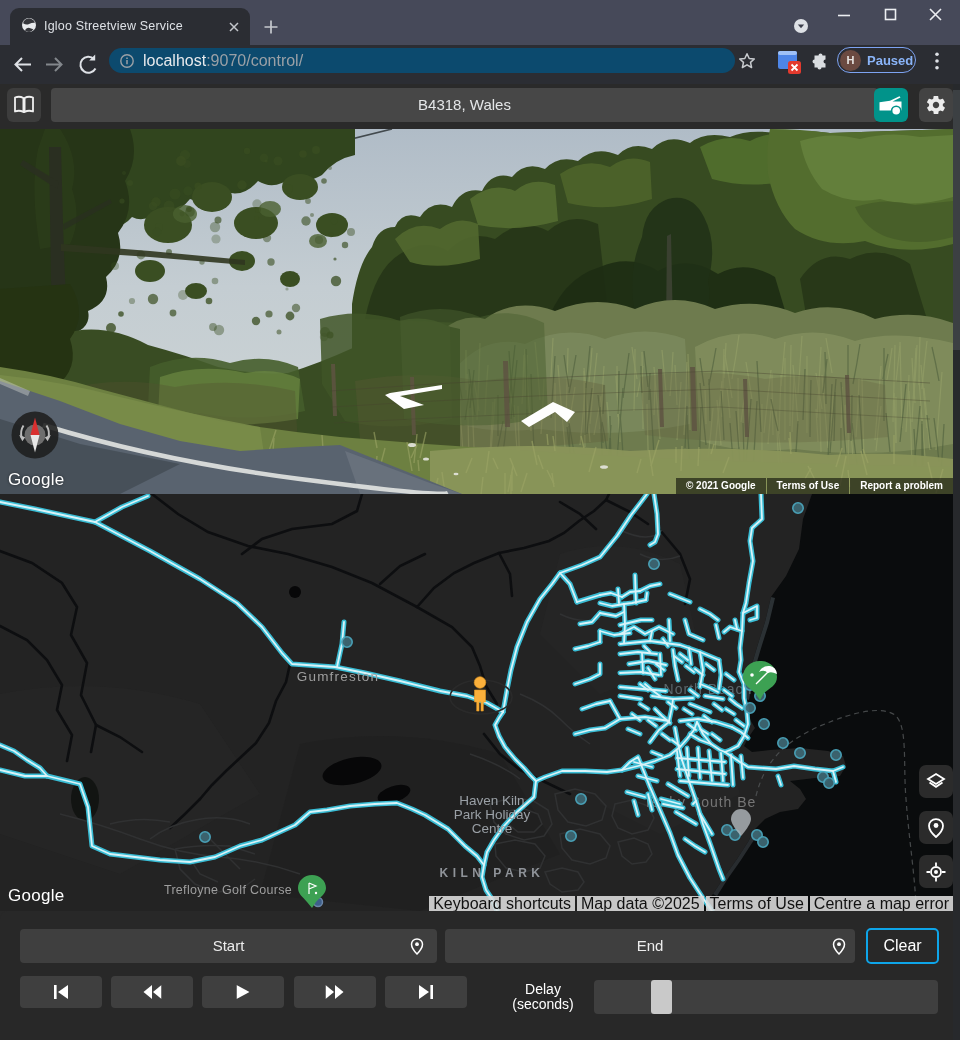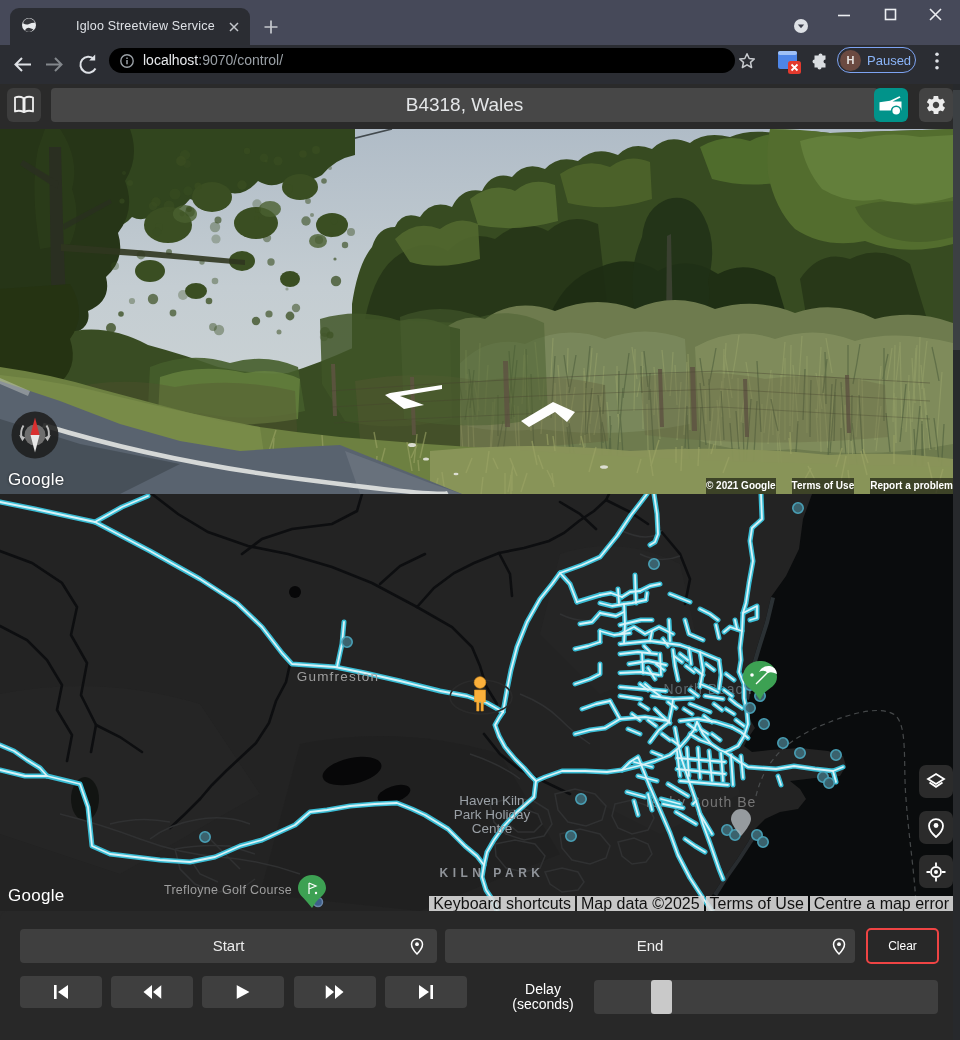--- a/index.html
+++ b/index.html
@@ -2,55 +2,55 @@
 <html><head>
 <meta charset="utf-8">
 <style>
   html,body{margin:0;padding:0;width:960px;height:1040px;overflow:hidden;background:#282828;
     font-family:"Liberation Sans",sans-serif;}
   #page{position:relative;width:960px;height:1040px;overflow:hidden;}
   .abs{position:absolute;}
   
   #titlebar{left:0;top:0;width:960px;height:45px;background:#464959;}
   #tab{left:10px;top:8px;width:240px;height:37px;background:#2b2d33;border-radius:9px 9px 0 0;}
-  #tabtitle{left:44px;top:19px;font-size:12.5px;color:#dee1e6;letter-spacing:.2px;margin-left:32px;}
+  #tabtitle{left:44px;top:19px;font-size:12.5px;color:#dee1e6;letter-spacing:.2px;}
   #toolbar{left:0;top:45px;width:960px;height:39px;background:#2b2d33;}
-  #omnibox{left:109px;top:48px;width:626px;height:25px;border-radius:13px;background:#000000;
-    color:#e8eaed;font-size:14px;line-height:25px;}
+  #omnibox{left:109px;top:48px;width:626px;height:25px;border-radius:13px;background:#0c4a6e;
+    color:#e8eaed;font-size:16px;line-height:25px;}
   #omnibox .dim{color:#9aa0a6;}
   #profilepill{left:837px;top:47px;width:79px;height:26px;border-radius:14px;border:1.5px solid #7da3f2;box-sizing:border-box;}
   #avatarH{left:840px;top:50px;width:21px;height:21px;border-radius:50%;background:#6b4a41;
     color:#e8e5e2;font-size:11px;line-height:21px;text-align:center;font-weight:bold;}
-  #paused{left:867px;top:53px;font-size:13px;color:#8ab4f8;}
+  #paused{left:867px;top:53px;font-size:13px;color:#8ab4f8;font-weight:bold;}
   
   #appbar{left:0;top:84px;width:960px;height:45px;background:#2a2a2a;}
   .appbtn{top:88px;width:34px;height:34px;border-radius:6px;background:#3d3d3d;}
   #appinput{left:51px;top:88px;width:827px;height:34px;border-radius:4px;background:#474747;
-    color:#e4e6e8;font-size:19px;line-height:34px;text-align:center;}
+    color:#e4e6e8;font-size:15px;line-height:34px;text-align:center;}
   
   #panel{left:0;top:911px;width:960px;height:129px;background:#282828;border-radius:8px 8px 0 0;}
   .pinput{top:929px;height:34px;border-radius:4px;background:#3f3f3f;color:#ececec;
     font-size:15px;line-height:34px;text-align:center;}
-  #clearbtn{left:866px;top:928px;width:73px;height:36px;border-radius:5px;border:2px solid #ef4444;
-    box-sizing:border-box;color:#fff;font-size:12px;text-align:center;line-height:32px;}
+  #clearbtn{left:866px;top:928px;width:73px;height:36px;border-radius:5px;border:2px solid #0ea5e9;
+    box-sizing:border-box;color:#fff;font-size:16px;text-align:center;line-height:32px;}
   .pbtn{top:976px;width:82px;height:32px;border-radius:4px;background:#3f3f3f;}
   .pbtn svg{position:absolute;left:50%;top:50%;transform:translate(-50%,-50%);}
   #delaylbl{left:483px;top:982px;width:120px;color:#fff;font-size:14px;font-weight:normal;text-align:center;line-height:15px;}
   #slider{left:594px;top:980px;width:344px;height:34px;border-radius:4px;background:#3f3f3f;}
   #handle{left:651px;top:980px;width:21px;height:34px;border-radius:3px;background:#c9c9c9;}
   #sliderval{left:594px;top:980px;width:344px;color:#fff;font-size:15px;line-height:34px;text-align:center;}
   
   #scrollbar{left:953px;top:84px;width:7px;height:956px;background:#27292c;}
   #scrollthumb{left:953px;top:90px;width:7px;height:260px;background:#3c4043;}
   
   #pglogo{left:8px;top:470px;color:#fff;font-size:17px;letter-spacing:.3px;text-shadow:0 0 3px rgba(0,0,0,.5);}
   #mglogo{left:8px;top:886px;color:#fff;font-size:17px;letter-spacing:.3px;}
   .chips{display:flex;font-size:11px;font-weight:bold;}
   #pchips{right:7px;top:478px;height:16px;color:#fff;font-size:10px;}
-  #pchips span{background:rgba(0,0,0,.55);padding:0 0;line-height:16px;margin-left:16px;white-space:nowrap;}
+  #pchips span{background:rgba(0,0,0,.55);padding:0 10px;line-height:16px;margin-left:1px;white-space:nowrap;}
   #mchips{right:7px;top:896px;height:15px;color:#111;font-weight:normal;font-size:16px;}
   #mchips span{background:rgba(222,222,222,.88);padding:0 4px;line-height:15px;margin-left:2px;white-space:nowrap;}
   .mapbtn{left:919px;width:34px;height:33px;border-radius:7px;background:#2b2b2b;}
   .mapbtn svg{position:absolute;left:50%;top:50%;transform:translate(-50%,-50%);}
 </style>
 </head>
 <body>
 <div id="page">
 
   <div class="abs" id="titlebar"></div>

